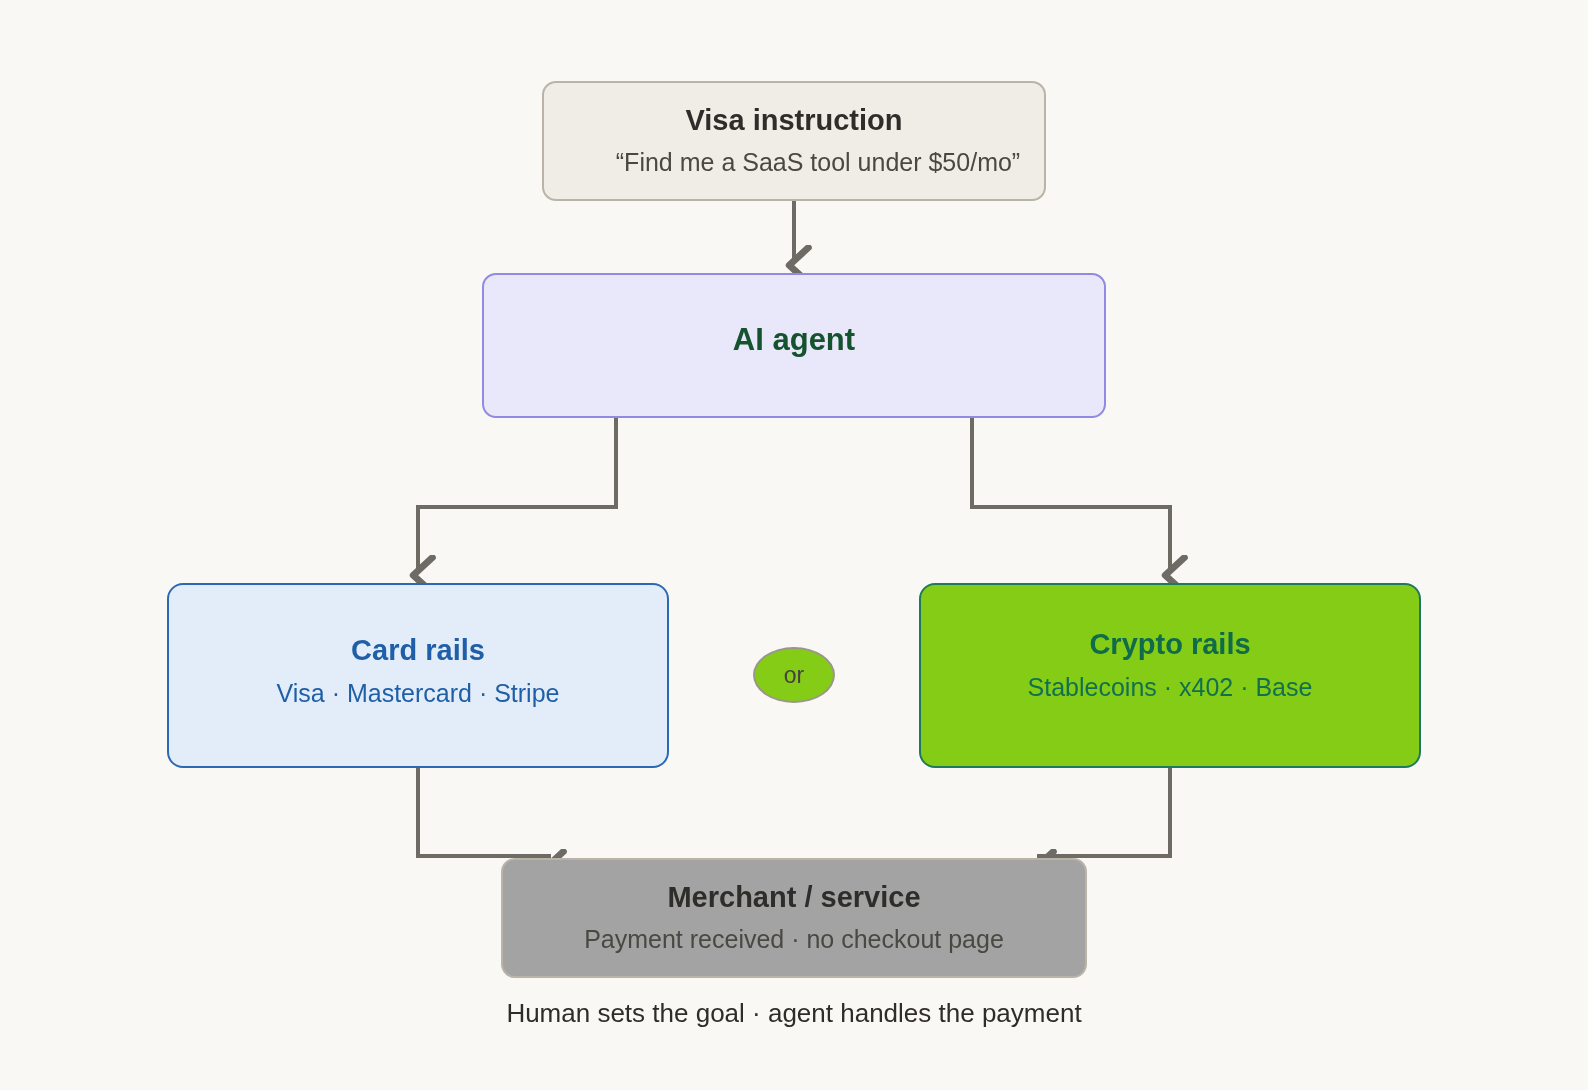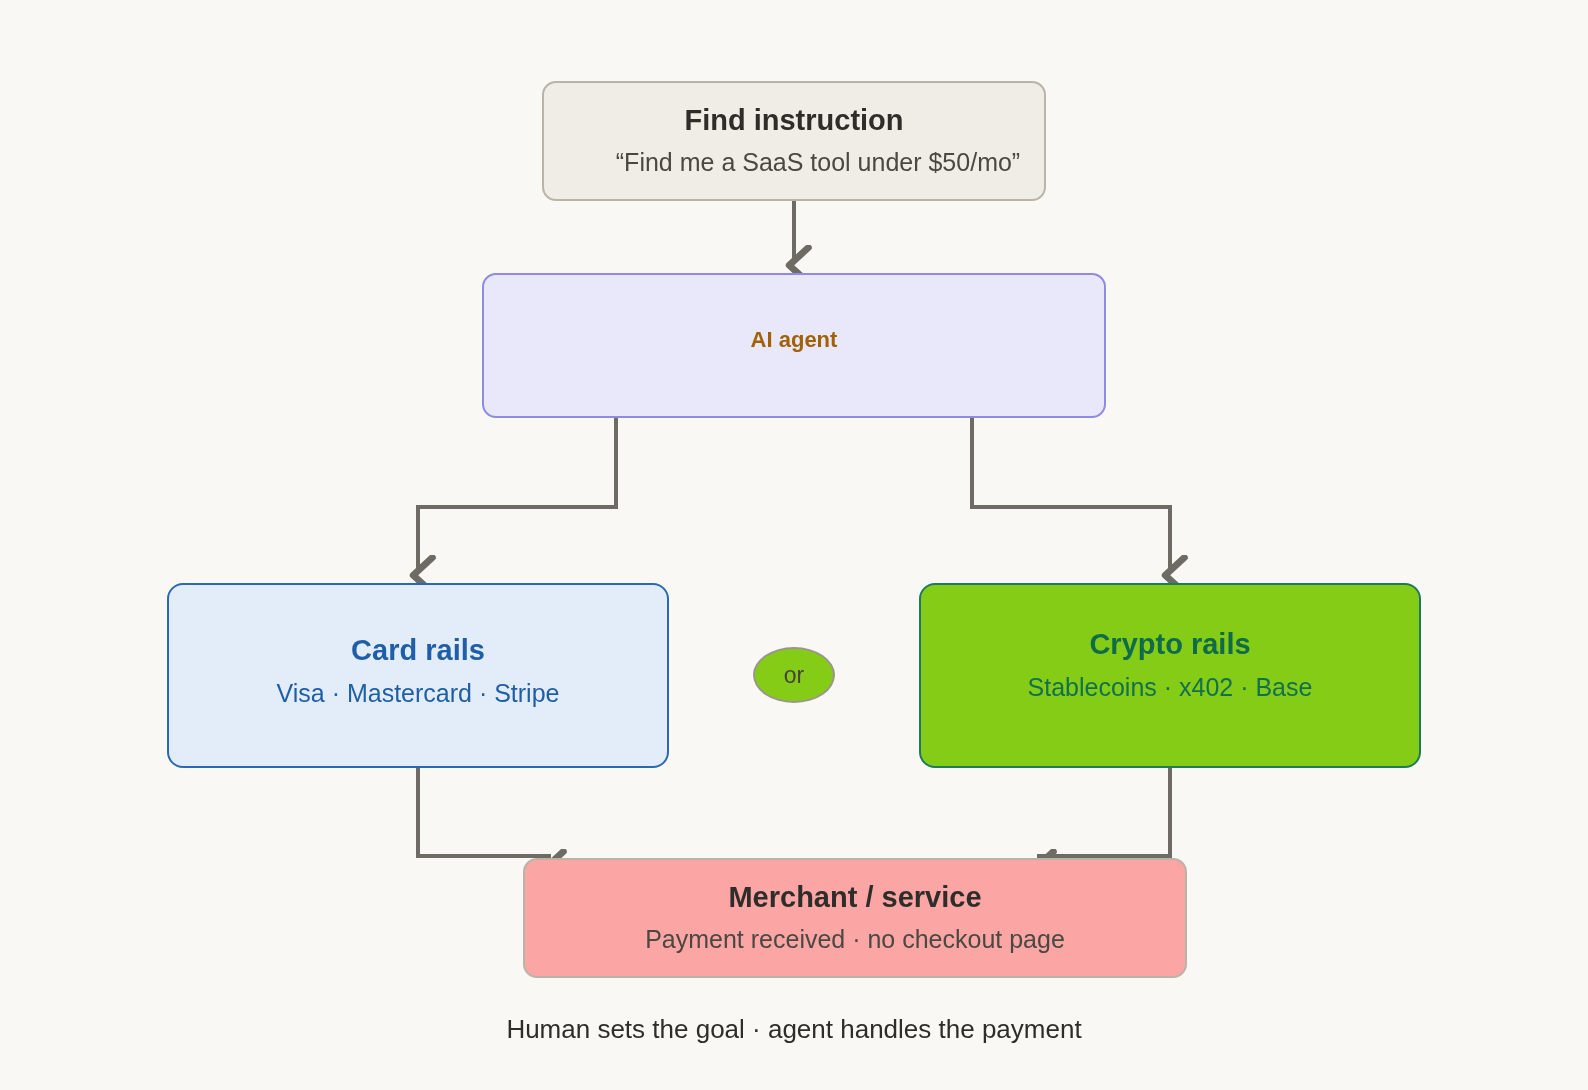--- a/index.html
+++ b/index.html
@@ -57,21 +57,21 @@
 
   
   #node-agent {
     left: 482px;
     top: 273px;
     width: 624px;
     height: 145px;
     background: #e9e8fb;
     border-color: #8f8ae4;
   }
-  #node-agent .title { font-size: 22px; color: #a16207; margin-bottom: 12px; }
+  #node-agent .title { font-size: 31px; color: #14532d; margin-bottom: 12px; }
   #node-agent .sub   { font-size: 25px; color: #4a3fd0; }
 
   
   #node-card {
     left: 167px;
     top: 583px;
     width: 502px;
     height: 185px;
     background: #e3edf9;
     border-color: #2a6ab5;
@@ -92,25 +92,24 @@
     border-radius: 16px;
   }
   #node-crypto .title { font-size: 29px; color: #0f6b4a; margin-bottom: 10px; }
   #node-crypto .sub   { font-size: 25px; color: #12704f; margin-bottom: 20px; }
   #node-crypto .sub.last { margin-bottom: 0; }
 
   
   #node-merchant {
     left: 501px;
     top: 858px;
-    width: 664px;
+    width: 586px;
     height: 120px;
-    background: #fca5a5;
+    background: #a3a3a3;
     border-color: #b9b3a8;
-    margin-left: 22px;
   }
   #node-merchant .title { font-size: 29px; color: #2f2d2a; margin-bottom: 10px; }
   #node-merchant .sub   { font-size: 25px; color: #4a4843; }
 
   
   #node-or {
     position: absolute;
     left: 753px;
     top: 647px;
     width: 82px;
@@ -128,21 +127,20 @@
 
   
   #caption {
     position: absolute;
     left: 0;
     top: 998px;
     width: 1588px;
     text-align: center;
     font-size: 26px;
     color: #2f2d2a;
-    margin-top: 16px;
   }
 </style>
 </head>
 <body>
 
 <div id="canvas">
 
   <svg class="connectors" viewBox="0 0 1588 1090">
     <defs>
       <marker id="arrowhead" markerWidth="10" markerHeight="10" refX="4.2" refY="5" orient="auto" markerUnits="strokeWidth">
@@ -155,21 +153,21 @@
     <path d="M616,418 L616,507 L418,507 L418,572" fill="none" stroke="#6e6b64" stroke-width="4" stroke-linejoin="miter" marker-end="url(#arrowhead)"></path>
 
     <path d="M972,418 L972,507 L1170,507 L1170,572" fill="none" stroke="#6e6b64" stroke-width="4" stroke-linejoin="miter" marker-end="url(#arrowhead)"></path>
 
     <path d="M418,768 L418,856 L549,856 L549,866" fill="none" stroke="#6e6b64" stroke-width="4" stroke-linejoin="miter" marker-end="url(#arrowhead)"></path>
 
     <path d="M1170,768 L1170,856 L1039,856 L1039,866" fill="none" stroke="#6e6b64" stroke-width="4" stroke-linejoin="miter" marker-end="url(#arrowhead)"></path>
   </svg>
 
   <div class="node" id="node-human">
-    <div class="title">Find instruction</div>
+    <div class="title">Visa instruction</div>
     <div class="sub">“Find me a SaaS tool under $50/mo”</div>
   </div>
 
   <div class="node" id="node-agent">
     <div class="title">AI agent</div>
   </div>
 
   <div class="node" id="node-card">
     <div class="title">Card rails</div>
     <div class="sub">Visa · Mastercard · Stripe</div>

